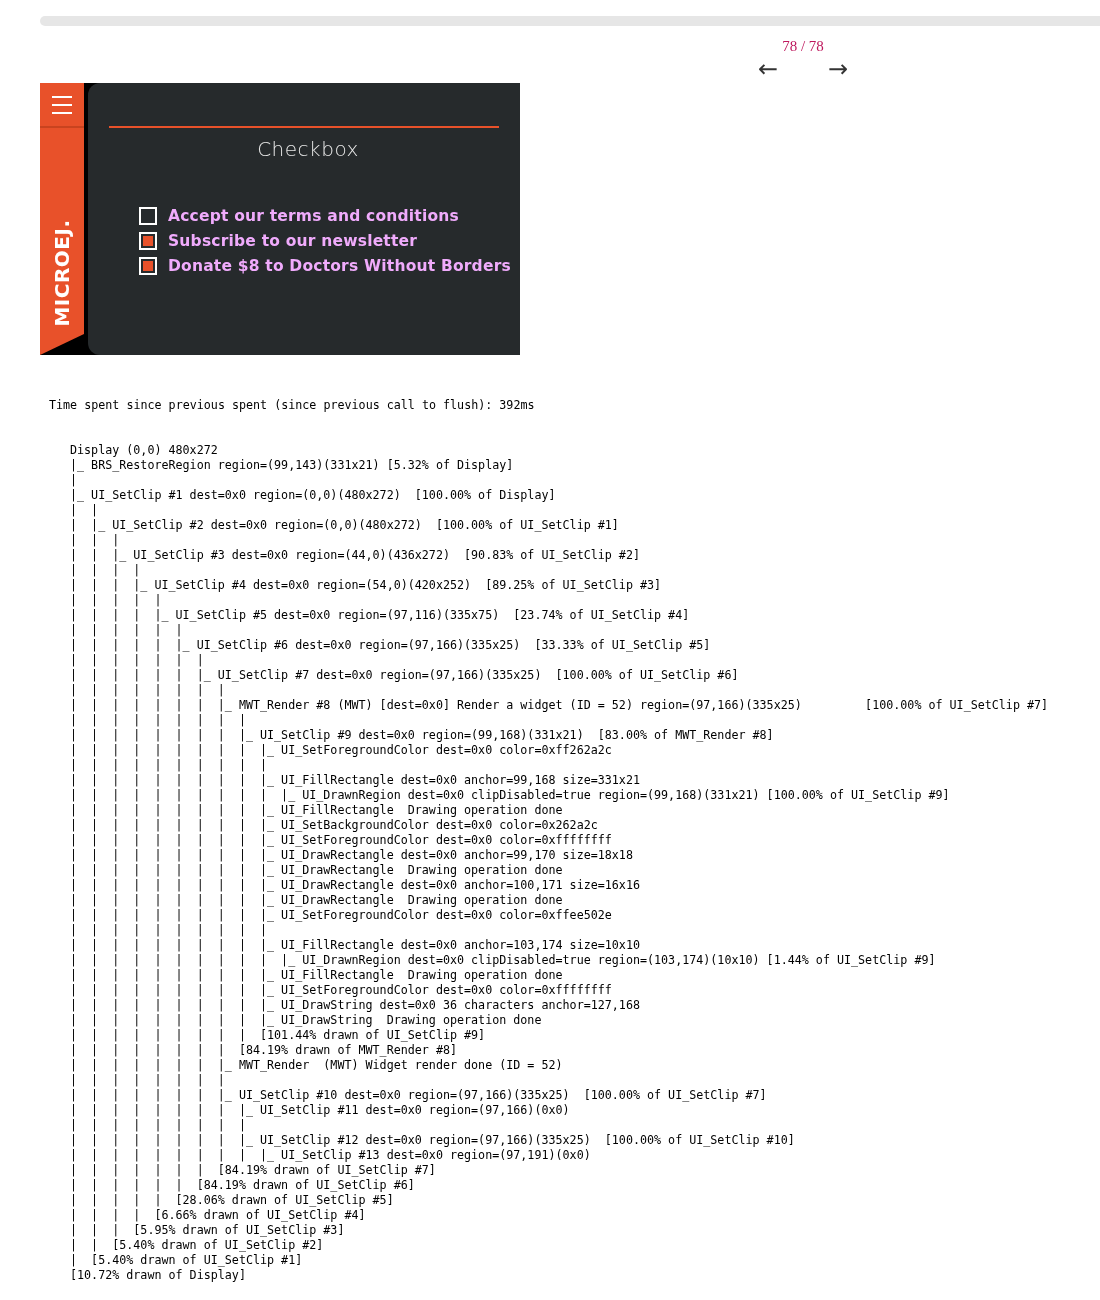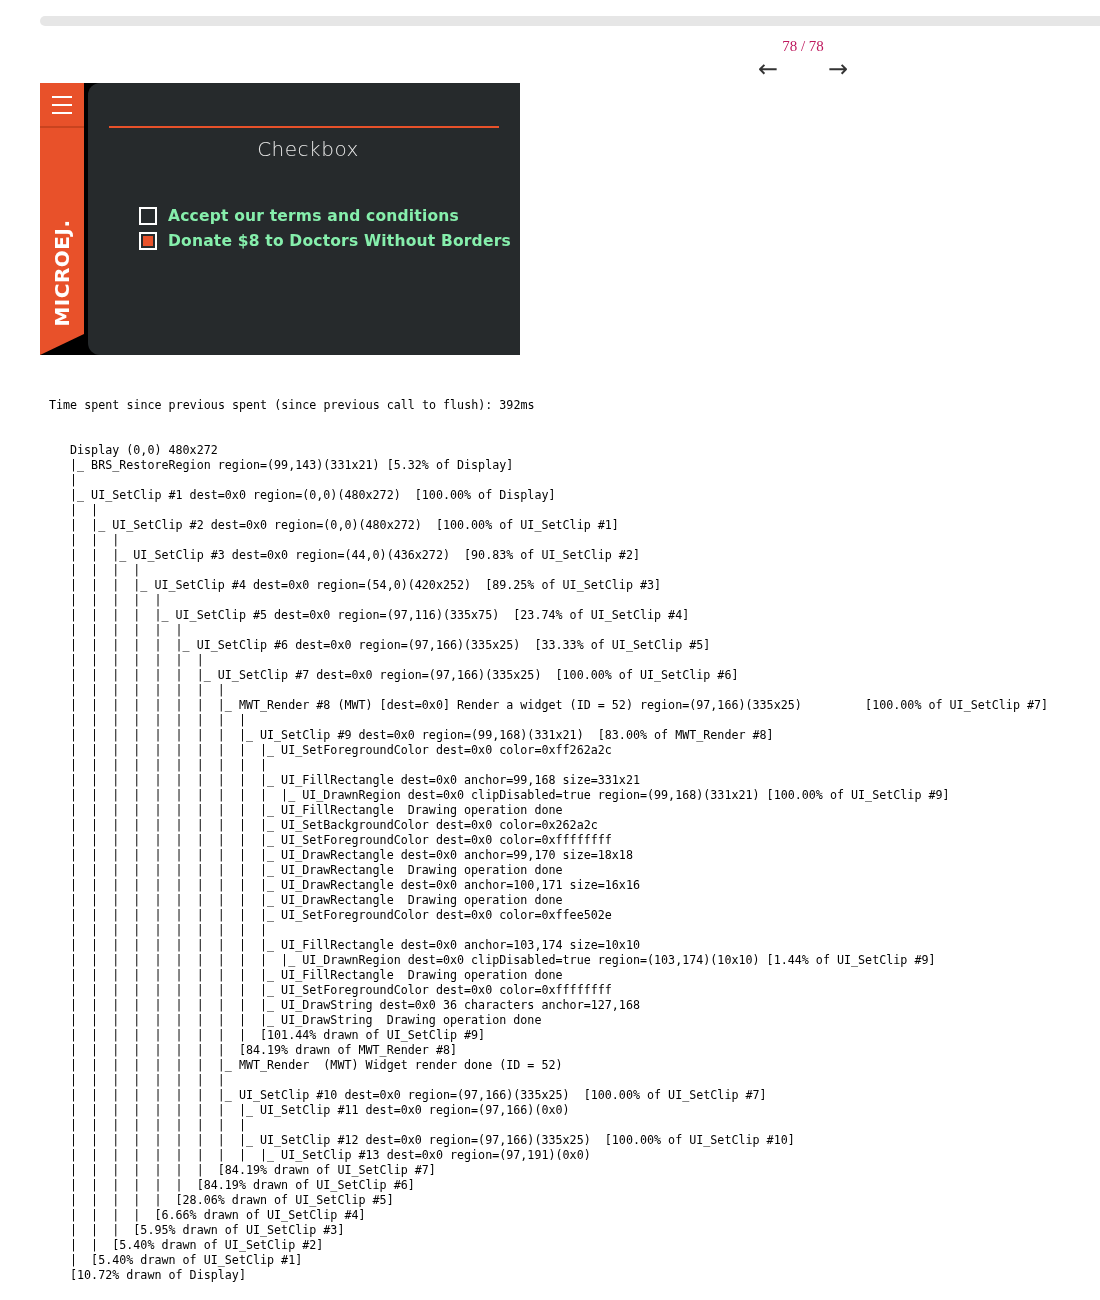--- a/index.html
+++ b/index.html
@@ -15,21 +15,21 @@
   .hamburger { width: 20px; height: 20px; display: flex; flex-direction: column; justify-content: space-between; padding: 1px 0; box-sizing: border-box; }
   .hamburger span { display: block; height: 2px; background: #fff; }
   .brand { position: absolute; left: 22px; top: 190px; transform: translate(-50%, -50%) rotate(-90deg); color: #fff; font-weight: bold; font-size: 20px; letter-spacing: 0.5px; white-space: nowrap; font-family: "DejaVu Sans", sans-serif; }
   .panel { position: absolute; left: 48px; top: 0; width: 440px; height: 272px; background: #262a2c; border-radius: 12px 0 0 12px; }
   .panel-title { position: absolute; left: 0; right: 0; top: 10px; text-align: center; color: #e8e8e8; font-size: 20px; font-weight: 300; font-family: "DejaVu Sans", sans-serif; letter-spacing: 0.5px; margin-top: 44px; }
   .panel-underline { position: absolute; left: 21px; width: 390px; top: 43px; height: 2px; background: #e8512a; }
   .checks { position: absolute; left: 51px; top: 120px; }
   .check-row { display: flex; align-items: center; height: 25px; cursor: pointer; }
   .box { width: 18px; height: 18px; box-sizing: border-box; border: 2px solid #ffffff; position: relative; margin-right: 11px; }
   .box.checked::after { content: ""; position: absolute; left: 2px; top: 2px; width: 10px; height: 10px; background: #e8512a; }
-  .check-label { color: #86efac; font-weight: bold; font-size: 15.5px; font-family: "DejaVu Sans", sans-serif; letter-spacing: 0.2px; }
+  .check-label { color: #f0abfc; font-weight: bold; font-size: 15.5px; font-family: "DejaVu Sans", sans-serif; letter-spacing: 0.2px; }
   .time-line { position: absolute; left: 49px; top: 398px; font-family: "DejaVu Sans Mono", monospace; font-size: 11.7px; color: #000; white-space: pre; }
   .log { position: absolute; left: 70px; top: 443px; margin: 0; font-family: "DejaVu Sans Mono", monospace; font-size: 11.7px; line-height: 15px; color: #000; white-space: pre; }
   .log div { height: 15px; }
 </style>
 </head>
 <body>
 
 <div class="progress"></div>
 
 <div class="pager">
@@ -54,20 +54,24 @@
   <div class="panel">
     <div class="panel-title">Checkbox</div>
     <div class="panel-underline"></div>
     <div class="checks">
       <div class="check-row">
         <div class="box"></div>
         <span class="check-label">Accept our terms and conditions</span>
       </div>
       <div class="check-row">
         <div class="box checked"></div>
+        <span class="check-label">Subscribe to our newsletter</span>
+      </div>
+      <div class="check-row">
+        <div class="box checked"></div>
         <span class="check-label">Donate $8 to Doctors Without Borders</span>
       </div>
     </div>
   </div>
 </div>
 
 <div class="time-line">Time spent since previous spent (since previous call to flush): 392ms</div>
 
 <div class="log" id="log"><div>Display (0,0) 480x272</div><div>|_ BRS_RestoreRegion region=(99,143)(331x21) [5.32% of Display]</div><div>|</div><div>|_ UI_SetClip #1 dest=0x0 region=(0,0)(480x272)  [100.00% of Display]</div><div>|  |</div><div>|  |_ UI_SetClip #2 dest=0x0 region=(0,0)(480x272)  [100.00% of UI_SetClip #1]</div><div>|  |  |</div><div>|  |  |_ UI_SetClip #3 dest=0x0 region=(44,0)(436x272)  [90.83% of UI_SetClip #2]</div><div>|  |  |  |</div><div>|  |  |  |_ UI_SetClip #4 dest=0x0 region=(54,0)(420x252)  [89.25% of UI_SetClip #3]</div><div>|  |  |  |  |</div><div>|  |  |  |  |_ UI_SetClip #5 dest=0x0 region=(97,116)(335x75)  [23.74% of UI_SetClip #4]</div><div>|  |  |  |  |  |</div><div>|  |  |  |  |  |_ UI_SetClip #6 dest=0x0 region=(97,166)(335x25)  [33.33% of UI_SetClip #5]</div><div>|  |  |  |  |  |  |</div><div>|  |  |  |  |  |  |_ UI_SetClip #7 dest=0x0 region=(97,166)(335x25)  [100.00% of UI_SetClip #6]</div><div>|  |  |  |  |  |  |  |</div><div>|  |  |  |  |  |  |  |_ MWT_Render #8 (MWT) [dest=0x0] Render a widget (ID = 52) region=(97,166)(335x25)         [100.00% of UI_SetClip #7]</div><div>|  |  |  |  |  |  |  |  |</div><div>|  |  |  |  |  |  |  |  |_ UI_SetClip #9 dest=0x0 region=(99,168)(331x21)  [83.00% of MWT_Render #8]</div><div>|  |  |  |  |  |  |  |  |  |_ UI_SetForegroundColor dest=0x0 color=0xff262a2c</div><div>|  |  |  |  |  |  |  |  |  |</div><div>|  |  |  |  |  |  |  |  |  |_ UI_FillRectangle dest=0x0 anchor=99,168 size=331x21</div><div>|  |  |  |  |  |  |  |  |  |  |_ UI_DrawnRegion dest=0x0 clipDisabled=true region=(99,168)(331x21) [100.00% of UI_SetClip #9]</div><div>|  |  |  |  |  |  |  |  |  |_ UI_FillRectangle  Drawing operation done</div><div>|  |  |  |  |  |  |  |  |  |_ UI_SetBackgroundColor dest=0x0 color=0x262a2c</div><div>|  |  |  |  |  |  |  |  |  |_ UI_SetForegroundColor dest=0x0 color=0xffffffff</div><div>|  |  |  |  |  |  |  |  |  |_ UI_DrawRectangle dest=0x0 anchor=99,170 size=18x18</div><div>|  |  |  |  |  |  |  |  |  |_ UI_DrawRectangle  Drawing operation done</div><div>|  |  |  |  |  |  |  |  |  |_ UI_DrawRectangle dest=0x0 anchor=100,171 size=16x16</div><div>|  |  |  |  |  |  |  |  |  |_ UI_DrawRectangle  Drawing operation done</div><div>|  |  |  |  |  |  |  |  |  |_ UI_SetForegroundColor dest=0x0 color=0xffee502e</div><div>|  |  |  |  |  |  |  |  |  |</div><div>|  |  |  |  |  |  |  |  |  |_ UI_FillRectangle dest=0x0 anchor=103,174 size=10x10</div><div>|  |  |  |  |  |  |  |  |  |  |_ UI_DrawnRegion dest=0x0 clipDisabled=true region=(103,174)(10x10) [1.44% of UI_SetClip #9]</div><div>|  |  |  |  |  |  |  |  |  |_ UI_FillRectangle  Drawing operation done</div><div>|  |  |  |  |  |  |  |  |  |_ UI_SetForegroundColor dest=0x0 color=0xffffffff</div><div>|  |  |  |  |  |  |  |  |  |_ UI_DrawString dest=0x0 36 characters anchor=127,168</div><div>|  |  |  |  |  |  |  |  |  |_ UI_DrawString  Drawing operation done</div><div>|  |  |  |  |  |  |  |  |  [101.44% drawn of UI_SetClip #9]</div><div>|  |  |  |  |  |  |  |  [84.19% drawn of MWT_Render #8]</div><div>|  |  |  |  |  |  |  |_ MWT_Render  (MWT) Widget render done (ID = 52)</div><div>|  |  |  |  |  |  |  |</div><div>|  |  |  |  |  |  |  |_ UI_SetClip #10 dest=0x0 region=(97,166)(335x25)  [100.00% of UI_SetClip #7]</div><div>|  |  |  |  |  |  |  |  |_ UI_SetClip #11 dest=0x0 region=(97,166)(0x0)</div><div>|  |  |  |  |  |  |  |  |</div><div>|  |  |  |  |  |  |  |  |_ UI_SetClip #12 dest=0x0 region=(97,166)(335x25)  [100.00% of UI_SetClip #10]</div><div>|  |  |  |  |  |  |  |  |  |_ UI_SetClip #13 dest=0x0 region=(97,191)(0x0)</div><div>|  |  |  |  |  |  |  [84.19% drawn of UI_SetClip #7]</div><div>|  |  |  |  |  |  [84.19% drawn of UI_SetClip #6]</div><div>|  |  |  |  |  [28.06% drawn of UI_SetClip #5]</div><div>|  |  |  |  [6.66% drawn of UI_SetClip #4]</div><div>|  |  |  [5.95% drawn of UI_SetClip #3]</div><div>|  |  [5.40% drawn of UI_SetClip #2]</div><div>|  [5.40% drawn of UI_SetClip #1]</div><div>[10.72% drawn of Display]</div></div>
 

